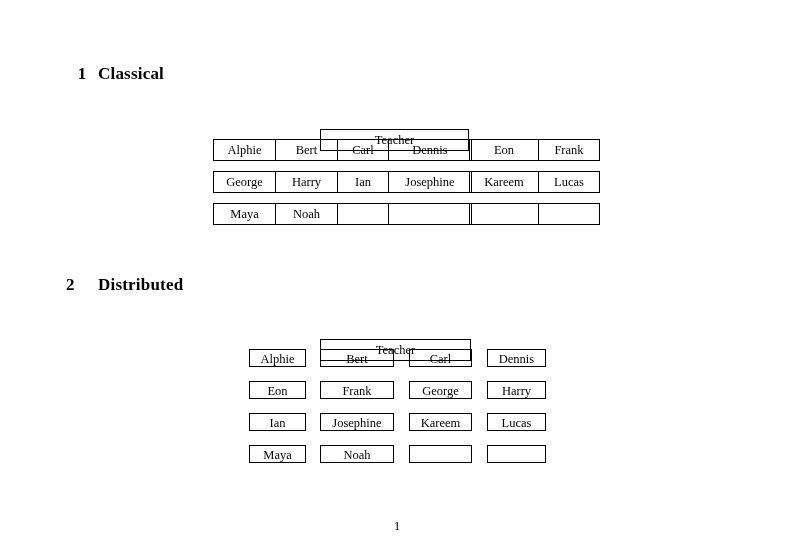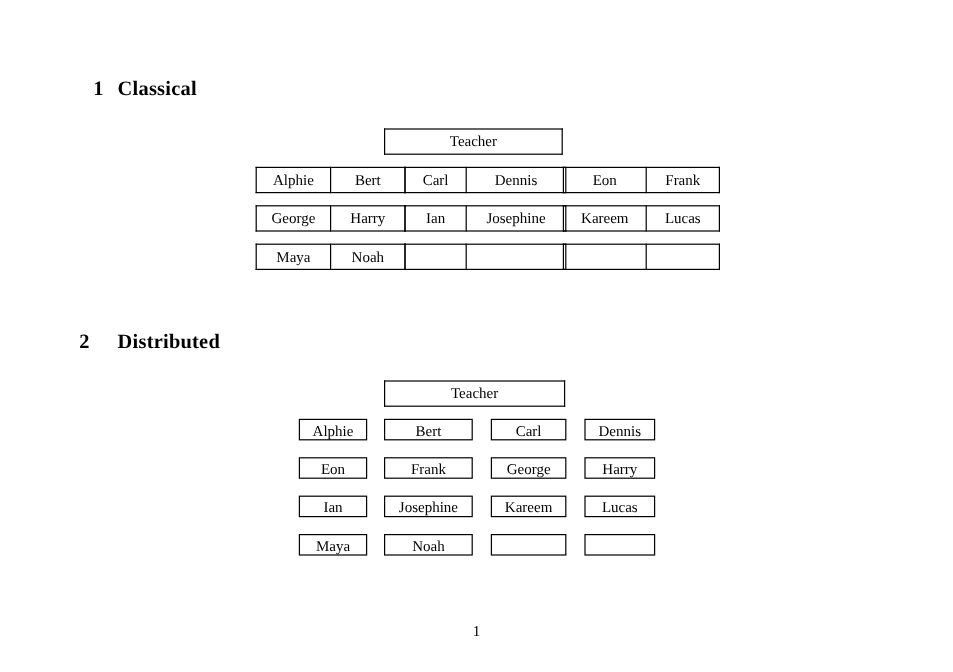--- a/index.html
+++ b/index.html
@@ -32,20 +32,21 @@
   #heading-classical   { left: 66px; top: 64px; text-align: center; }
   #heading-distributed { left: 66px; top: 275px; }
 
   
   .tbl {
     position: absolute;
     border-collapse: collapse;
     font-size: 12.5px;
     line-height: 1;
     table-layout: fixed;
+    margin-top: 22px;
   }
   .tbl td {
     border: 1px solid #000000;
     text-align: center;
     vertical-align: middle;
     height: 18px;
     padding: 1px 4px;
     white-space: nowrap;
   }
 

